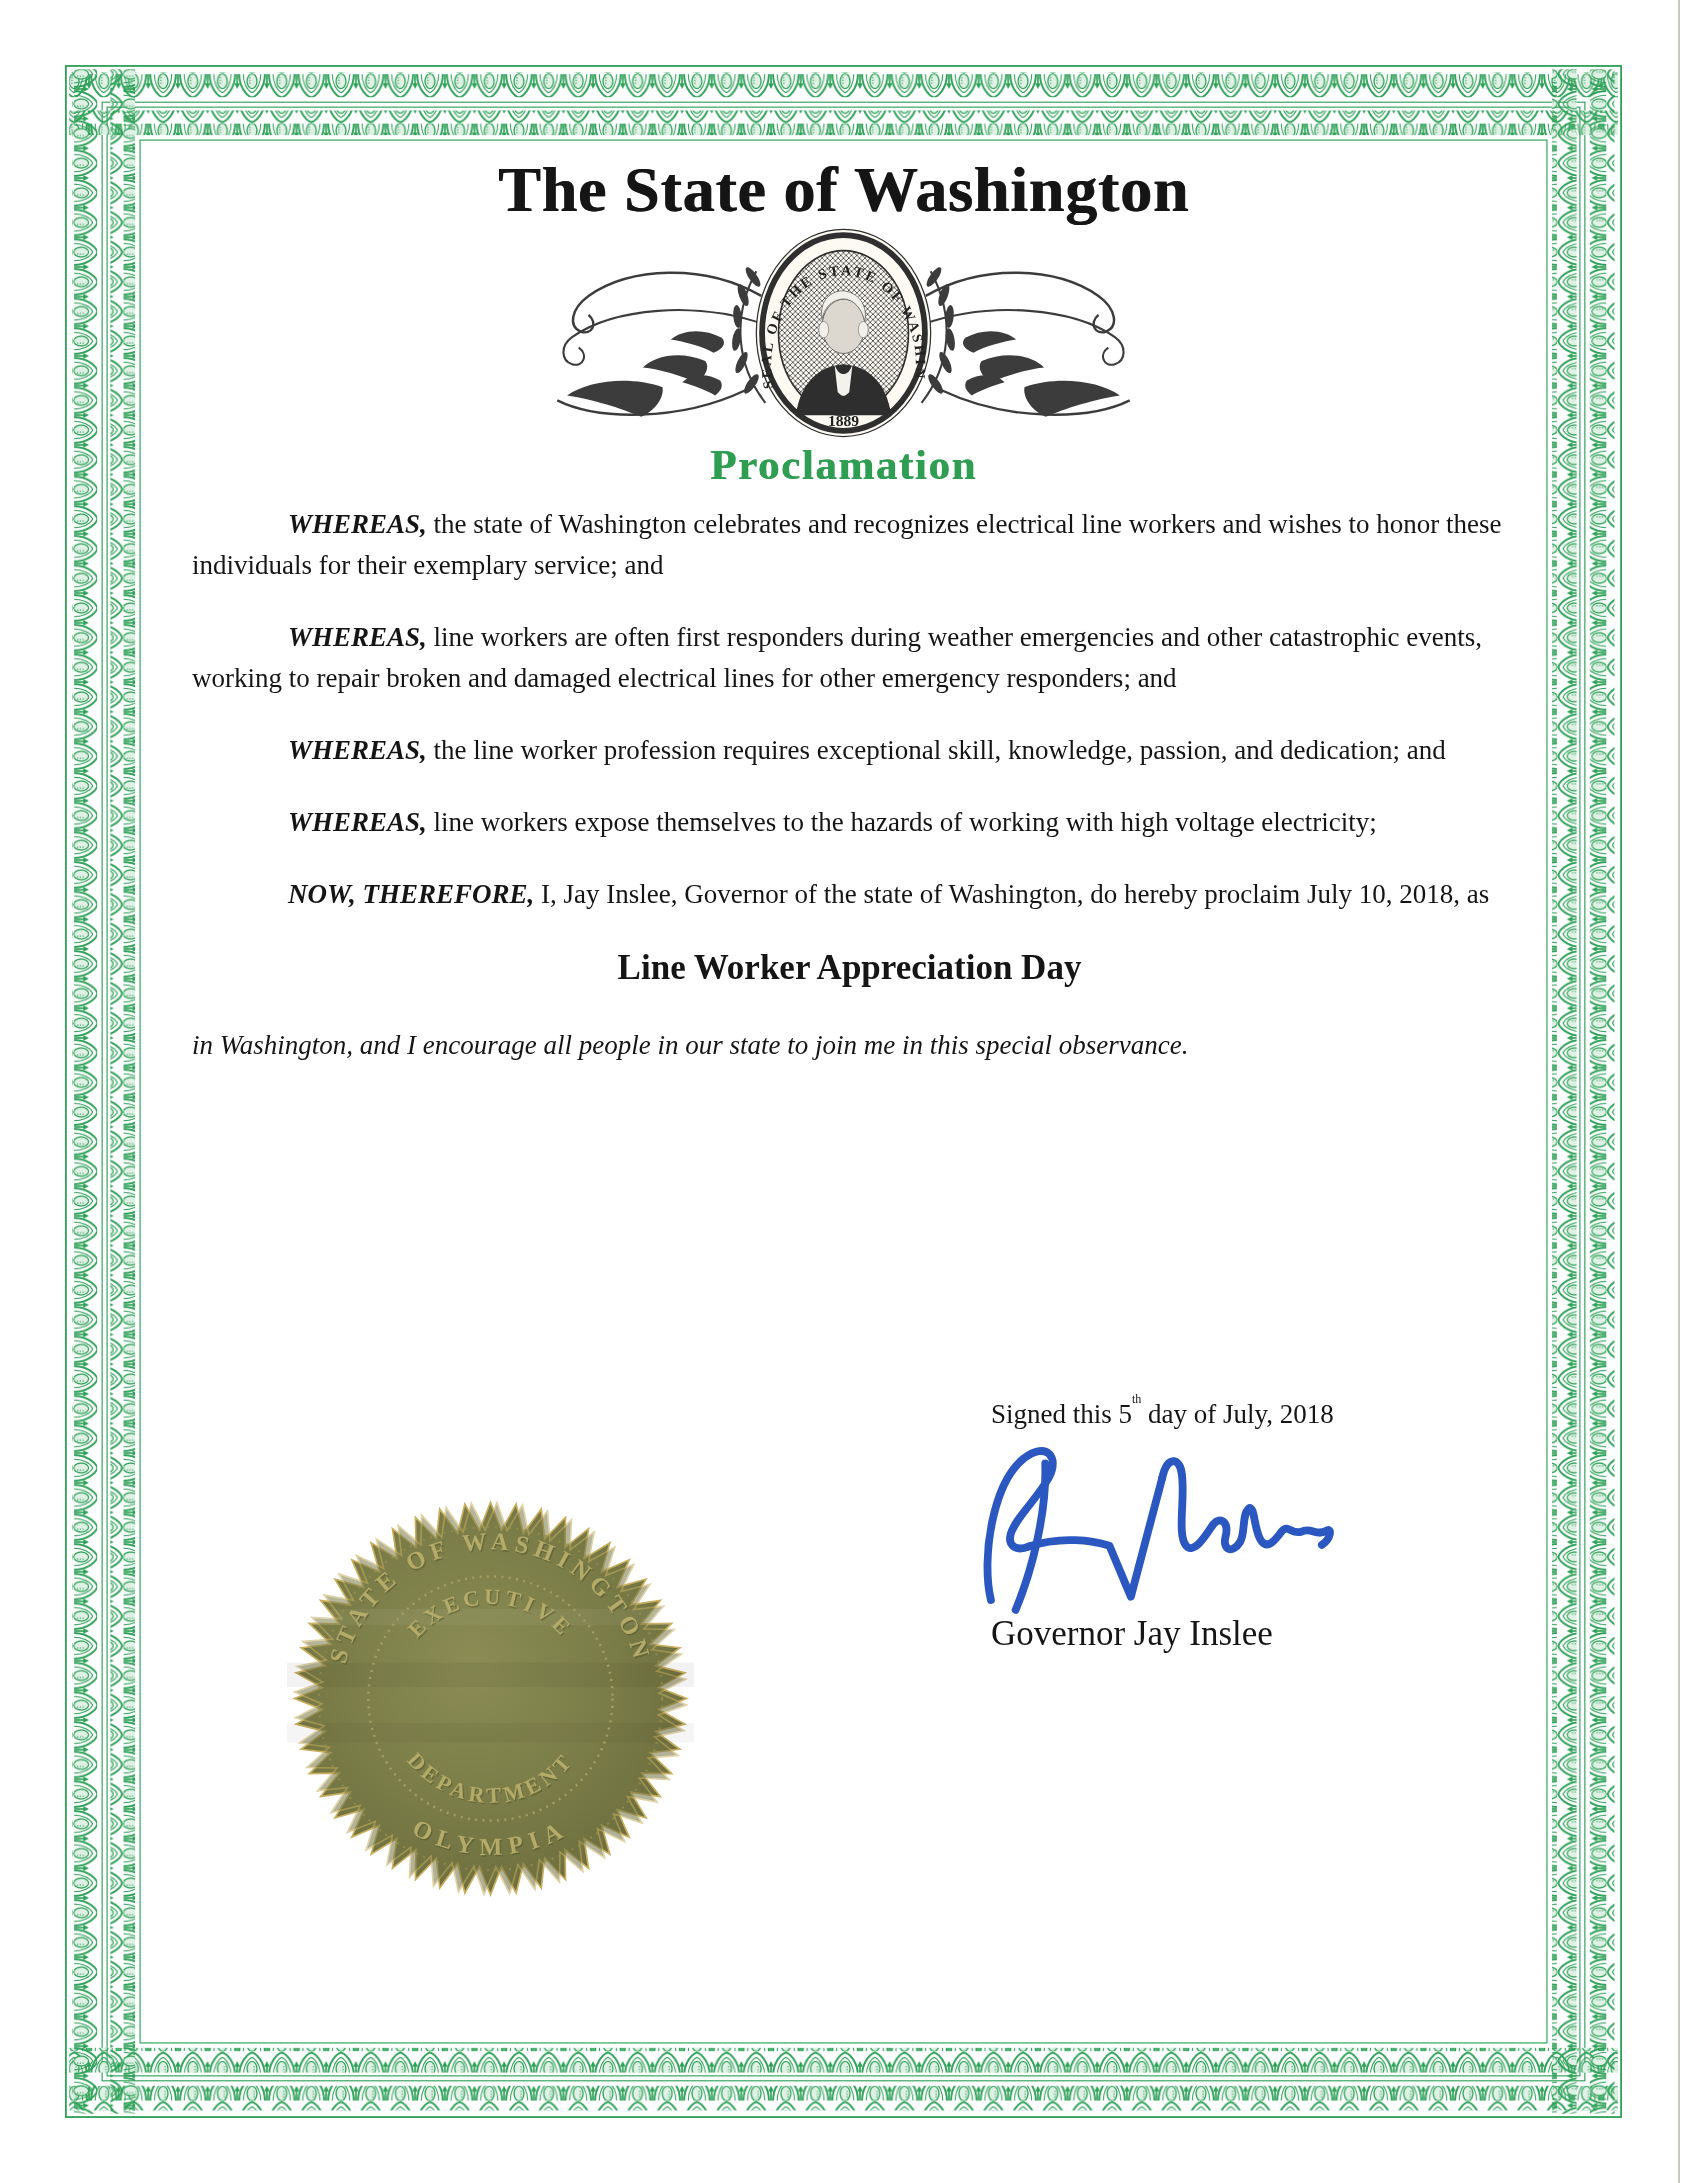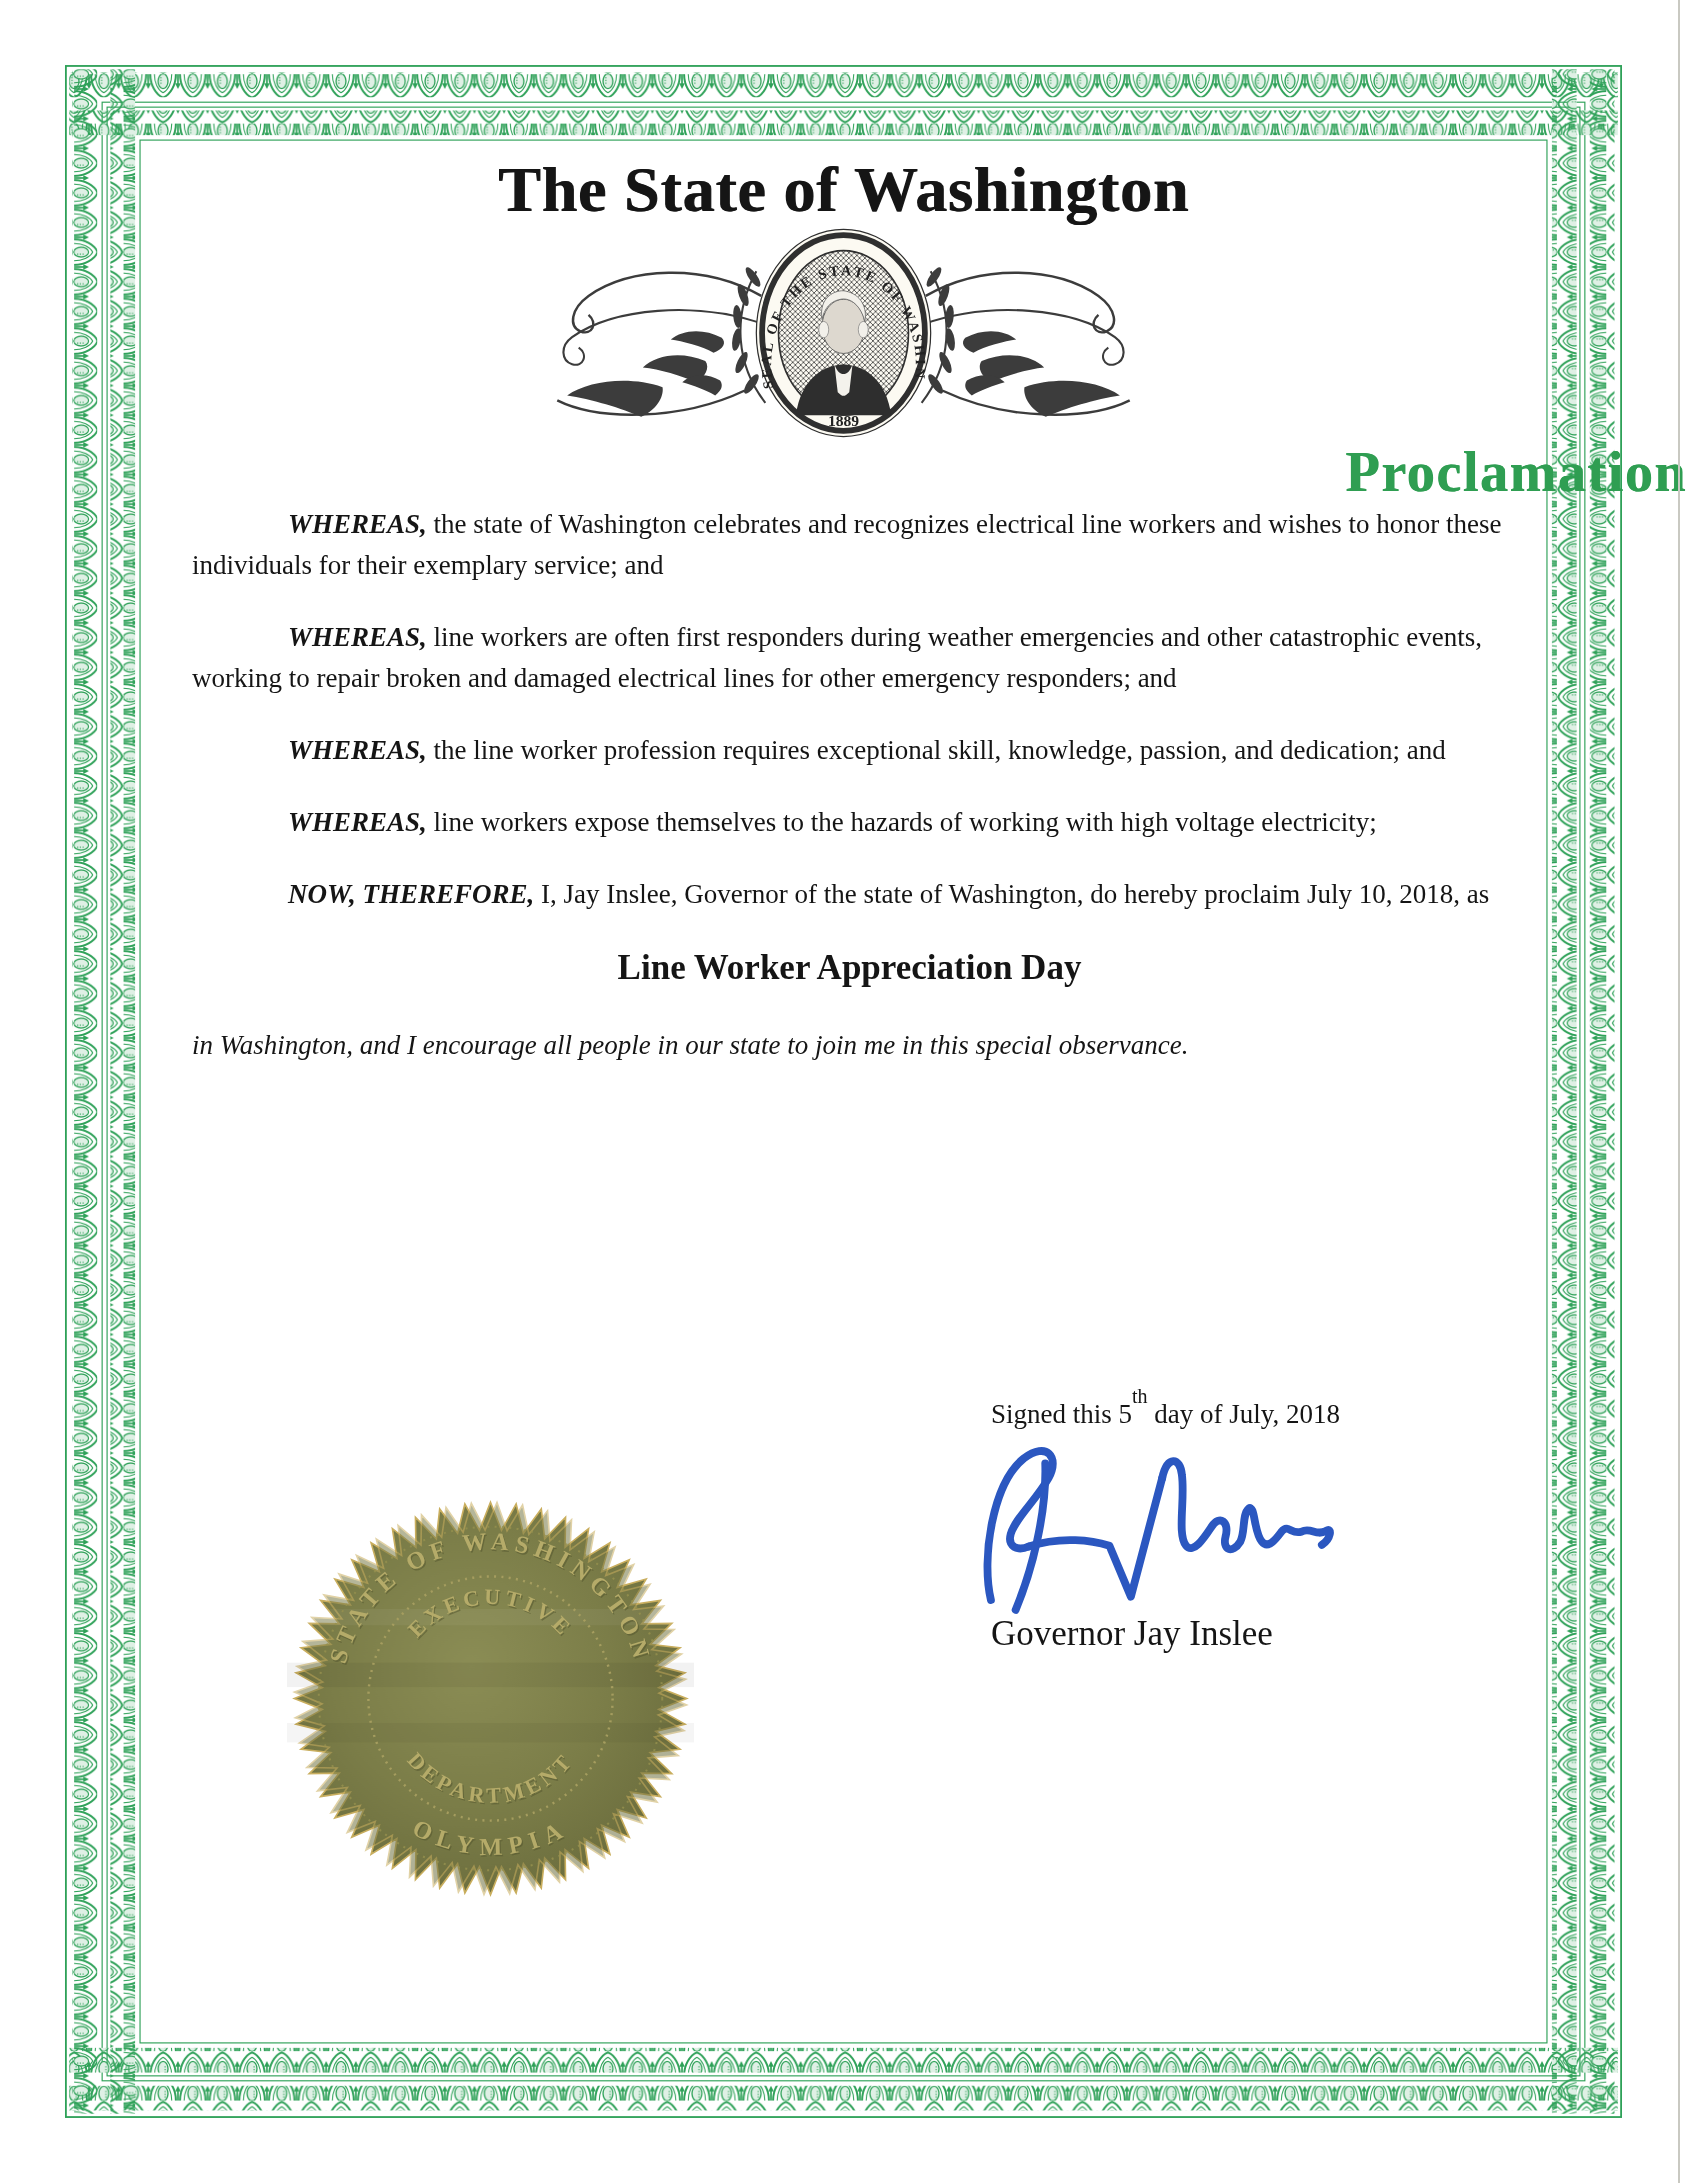--- a/index.html
+++ b/index.html
@@ -2,31 +2,31 @@
 <html style="font-size:13px"><head>
 <meta charset="utf-8">
 <style>
   html,body{margin:0;padding:0;background:#eceae4;}
   .page{position:relative;width:1687px;height:2183px;background:#ffffff;overflow:hidden;
         font-family:"Liberation Serif","DejaVu Serif",serif;color:#151515;}
   .abs{position:absolute;}
   .border-svg{left:0;top:0;}
   .state-title{left:0;top:153px;width:100%;text-align:center;font-size:64px;font-weight:bold;
 exampleur               color:#222;letter-spacing:0.8px;text-shadow:0.8px 0 0 #222;}
-  .heading{left:0;top:440px;width:100%;text-align:right;font-size:56px;font-weight:bold;
+  .heading{left:0;top:440px;width:100%;text-align:center;font-size:43px;font-weight:bold;
            color:#2f9e52;letter-spacing:1.6px;text-shadow:0.6px 0 0 #2f9e52;}
   .content{left:192px;top:504px;width:1315px;font-size:27px;line-height:41px;}
   .content p{margin:0 0 31px 0;text-indent:96px;}
   .content p.no-indent{text-indent:0;font-style:italic;}
   .lead{font-weight:bold;font-style:italic;}
   .day-title{margin:25px 0 0 0 !important;text-align:center;text-indent:0 !important;
              font-size:35px;line-height:43px;font-weight:bold;}
   .closing{margin-top:36px !important;}
   .signed-line{left:991px;top:1394px;font-size:27px;line-height:41px;}
-  .signed-line sup{font-size:20px;line-height:0;position:relative;top:-10px;}
+  .signed-line sup{font-size:12px;line-height:0;position:relative;top:-10px;}
   .governor-name{left:991px;top:1613px;font-size:35px;line-height:41px;}
   .sig-svg{left:979px;top:1437px;}
   .gold-svg{left:287px;top:1495px;}
   .seal-svg{left:547px;top:226px;}
   .scan-edge{left:1678px;top:0;width:1.6px;height:2183px;background:#c9c9c2;}
 </style>
 </head>
 <body>
 
 <div class="page">

